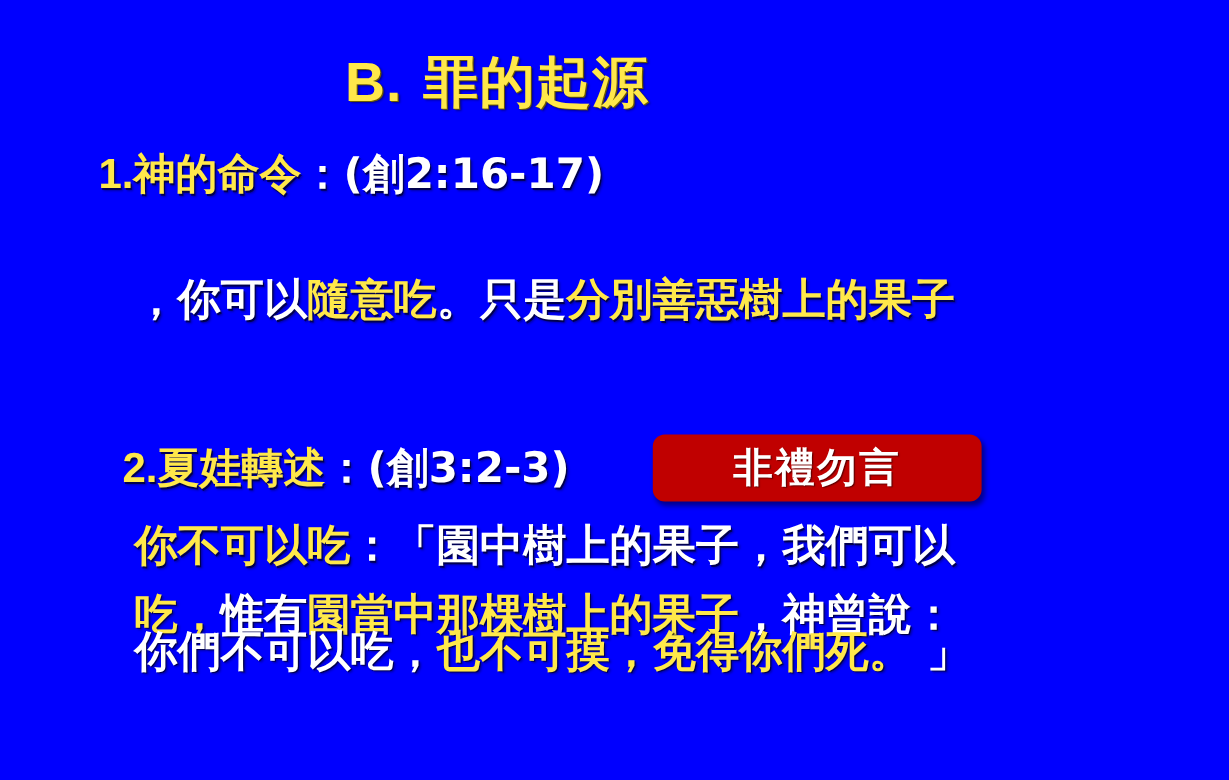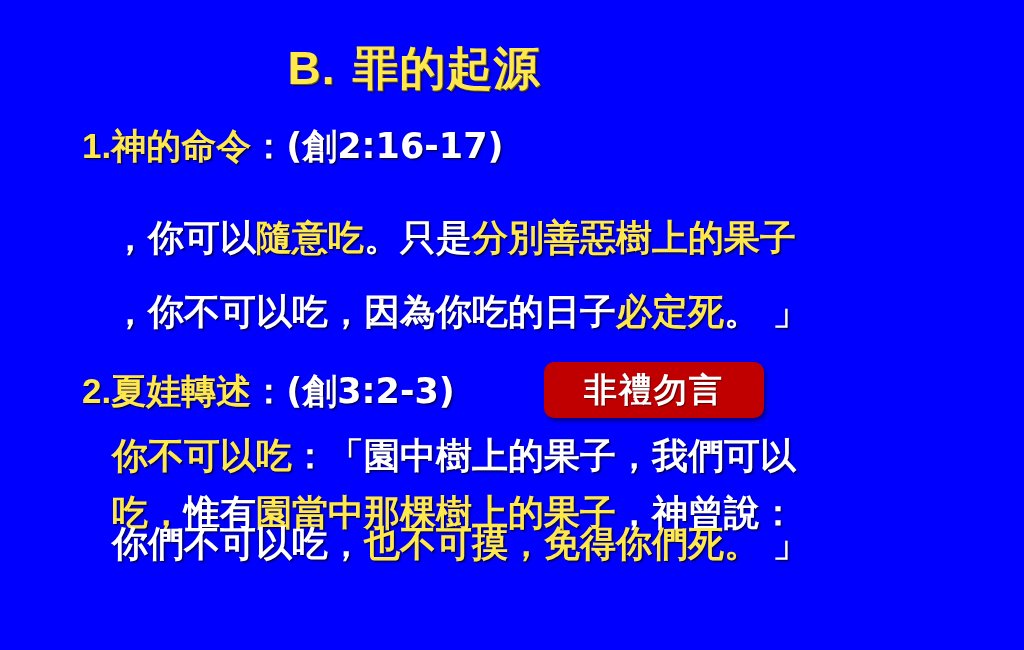--- a/index.html
+++ b/index.html
@@ -47,21 +47,21 @@
     left: 82px;
     font-size: 35px;
     font-weight: bold;
     white-space: nowrap;
     line-height: 1.1;
     text-shadow:
        1px 1px 0 rgba(0,0,0,0.55),
        2px 2px 2px rgba(0,0,0,0.35);
   }
   #heading-1 { top: 127px; }
-  #heading-2 { top: 372px; }
+  #heading-2 { top: 372px; margin-left: 20px; }
 
   .heading .key   { color: #ffe84a; }
   .heading .ref   { color: #ffffff; }
   .heading .lat   { font-family: "Liberation Sans", "DejaVu Sans", sans-serif; }
 
   
   .line {
     position: absolute;
     left: 112px;
     font-size: 36px;
@@ -70,33 +70,33 @@
     line-height: 1.1;
     letter-spacing: 0px;
     text-shadow:
        1px 1px 0 rgba(0,0,0,0.55),
        2px 2px 2px rgba(0,0,0,0.35);
   }
   .w { color: #ffffff; }
   .y { color: #ffe84a; }
 
   #p1-l1 { top: 176px; }
-  #p1-l2 { top: 218px; }
+  #p1-l2 { top: 231px; }
   #p1-l3 { top: 292px; }
 
   #p2-l1 { top: 436px; }
   #p2-l2 { top: 493px; }
   #p2-l3 { top: 524px; }
 
   
   .badge {
     position: absolute;
     left: 544px;
     top: 362px;
-    width: 220px;
+    width: 274px;
     height: 56px;
     background: #c00000;
     border-radius: 10px;
     display: flex;
     align-items: center;
     justify-content: center;
     box-shadow: 2px 3px 4px rgba(0,0,0,0.45);
   }
   .badge-label {
     color: #ffffff;
@@ -119,23 +119,20 @@
 
   <div class="heading" id="heading-1">
     <span class="key lat">1.</span><span class="key">神的命令</span><span class="ref">：</span><span class="ref">(創2:16-17)</span>
   </div>
 
 
   <div class="line" id="p1-l2">
     <span class="w">，你可以</span><span class="y">隨意吃</span><span class="w">。只是</span><span class="y">分別善惡樹上的果子</span>
   </div>
 
-  <div class="line" id="p1-l3">
-    <span class="w">，你不可以吃，因為你吃的日子</span><span class="y">必定死</span><span class="w">。 」</span>
-  </div>
 
   <div class="heading" id="heading-2">
     <span class="key lat">2.</span><span class="key">夏娃轉述</span><span class="ref">：</span><span class="ref">(創3:2-3)</span>
   </div>
 
   <div class="badge">
     <span class="badge-label">非禮勿言</span>
   </div>
 
   <div class="line" id="p2-l1">

